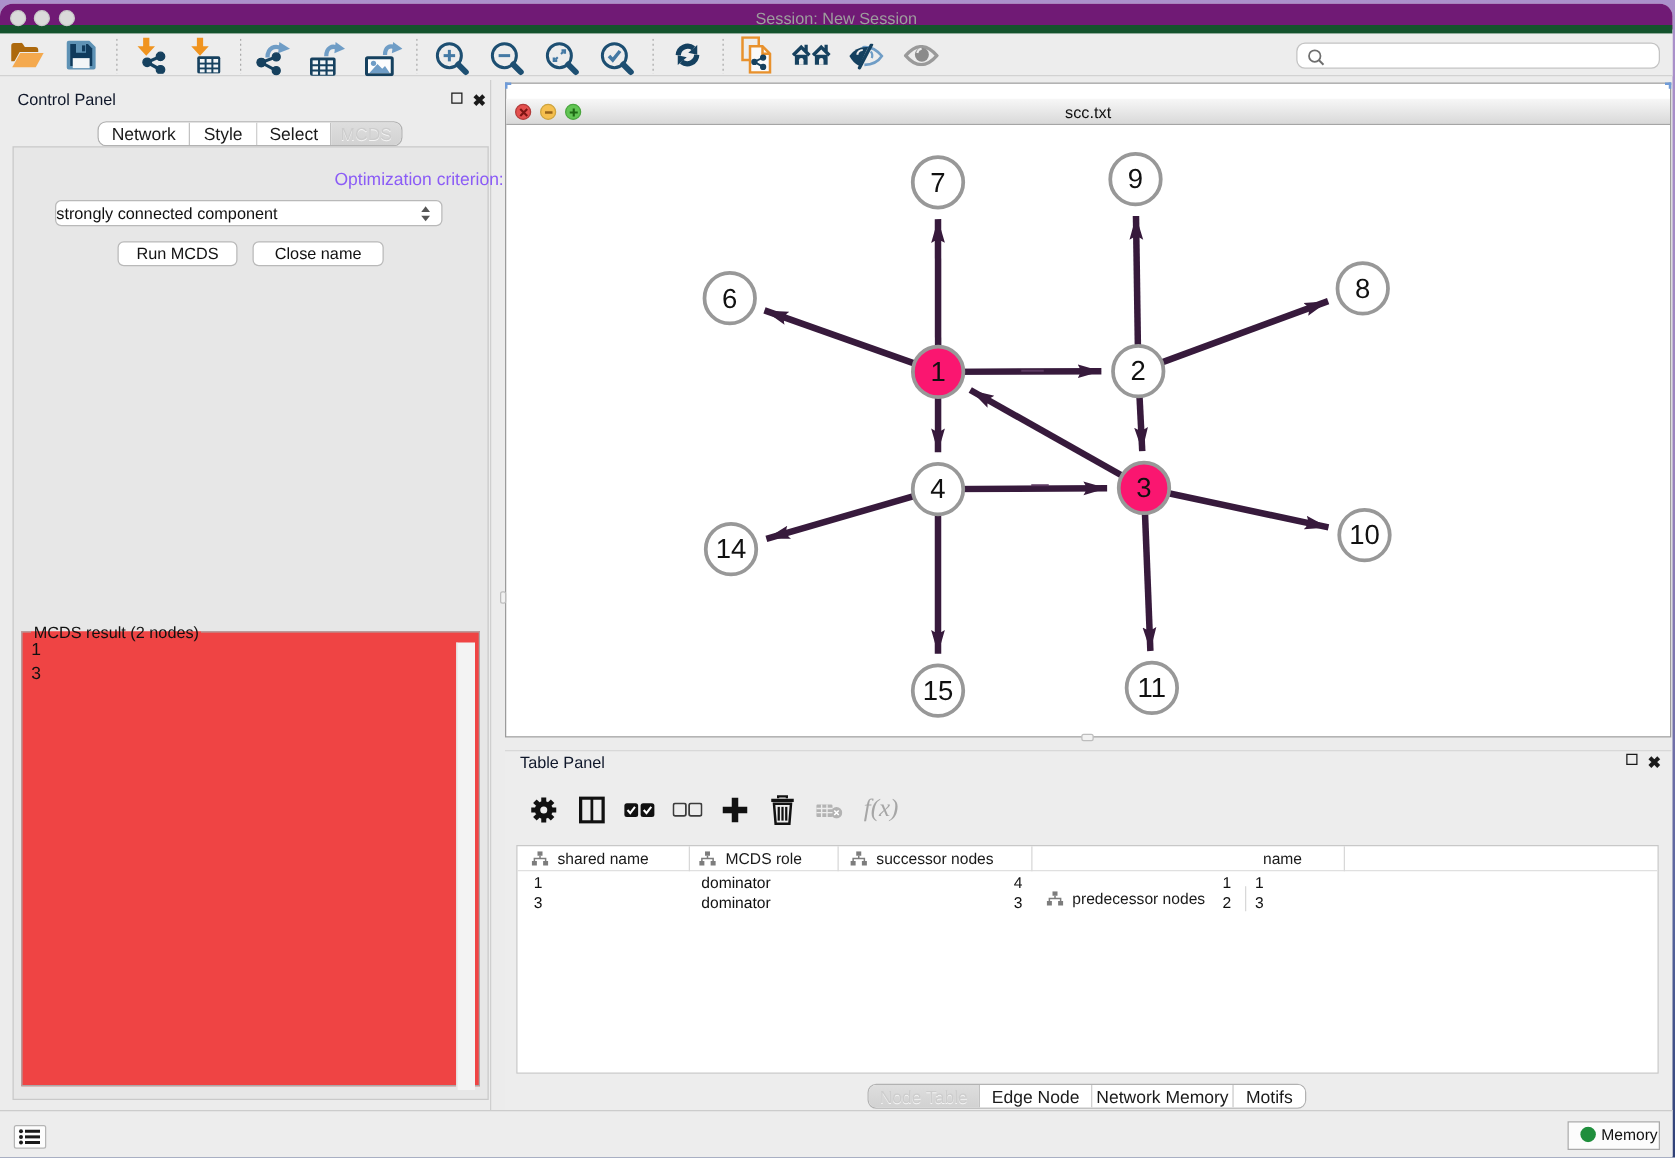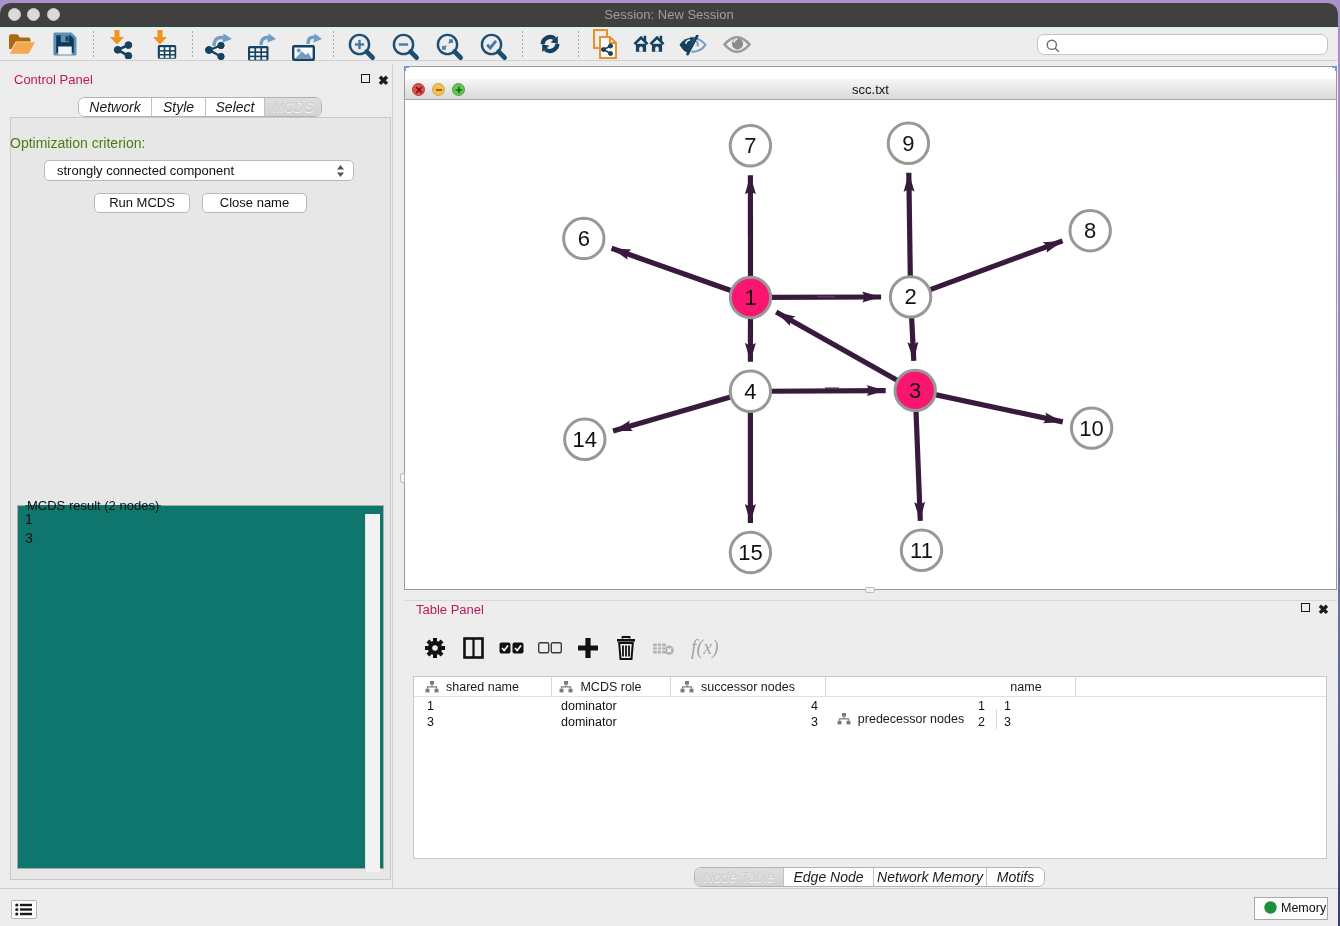--- a/index.html
+++ b/index.html
@@ -1,39 +1,39 @@
 <!DOCTYPE html>
 <html><head>
 <meta charset="utf-8">
 <style>
 * { margin:0; padding:0; box-sizing:border-box; }
 html,body { width:1340px; height:926px; overflow:hidden; }
 body { font-family:"Liberation Sans", sans-serif; background:linear-gradient(180deg,#ab91cb 0%,#9a83bd 40%,#55639b 80%,#2f4077 100%); position:relative; }
 .abs { position:absolute; }
 .win { position:absolute; left:0; top:3px; width:1338px; height:923px; background:#ececec; border-radius:10px 10px 0 0; }
-.titlebar { position:absolute; left:0; top:0; width:1338px; height:24px; background:#404040; border-radius:10px 10px 0 0; border-bottom:1px solid #14532d; }
+.titlebar { position:absolute; left:0; top:0; width:1338px; height:24px; background:#701a75; border-radius:10px 10px 0 0; border-bottom:7px solid #14532d; }
 .tl { position:absolute; top:5px; width:13px; height:13px; border-radius:50%; background:#dadada; border:1px solid #c8c8c8; }
 .title { position:absolute; top:4px; left:0; width:100%; text-align:center; font-size:13px; color:#9e9e9e; }
 .toolbar { position:absolute; left:0; top:24px; width:1338px; height:34px; background:#ededed; border-bottom:1px solid #d2d2d2; }
 .sep { position:absolute; top:4px; height:28px; width:1px; background-image:linear-gradient(#aaa 40%, rgba(0,0,0,0) 0%); background-size:1px 4px; }
 .icon { position:absolute; top:3px; }
 .searchbox { position:absolute; left:1037px; top:7px; width:291px; height:21px; background:#fff; border:1px solid #c3c3c3; border-radius:7px; }
 
 .cpanel { position:absolute; left:0; top:61px; width:393px; height:825px; background:#ececec; border-right:1px solid #cfcfcf; }
-.paneltitle { font-size:13px; color:#be185d;text-align:center; }
+.paneltitle { font-size:13px; color:#0f172a;text-align:center; }
 .winbtn-sq { position:absolute; width:9px; height:9px; border:1.5px solid #1a1a1a; background:transparent; }
 .winbtn-x { position:absolute; font-size:13px; font-weight:700; color:#1a1a1a; line-height:10px; }
-.tabbar { position:absolute; display:flex; border:1px solid #b2b2b2; border-radius:7px; overflow:hidden; background:#fff;font-style:italic; }
+.tabbar { position:absolute; display:flex; border:1px solid #b2b2b2; border-radius:7px; overflow:hidden; background:#fff; }
 .tabbar .tab { font-size:14px; color:#1a1a1a; text-align:center; line-height:19px; border-right:1px solid #c2c2c2; background:#fff; }
 .tabbar .tab:last-child { border-right:none; }
 .tabbar .tab.sel { background:linear-gradient(#dedede,#d2d2d2); color:#cdcdcd; text-shadow:0 1px 0 #f5f5f5; }
 .tabcontent { position:absolute; left:10px; top:53px; width:381px; height:763px; background:#e7e7e7; border:1px solid #c9c9c9; }
 .selectbox { position:absolute; background:#fff; border:1px solid #b9b9b9; border-radius:5px; font-size:13px; color:#111; }
 .btn { position:absolute; background:#fff; border:1px solid #b9b9b9; border-radius:5px; font-size:13px; color:#111; text-align:center; }
-fieldset.mcds { position:absolute; left:17px; top:434px; width:367px; height:371px; border:1px solid #a9a9a9; background:#0f766e; }
+fieldset.mcds { position:absolute; left:17px; top:434px; width:367px; height:371px; border:1px solid #a9a9a9; background:#ef4444; }
 fieldset.mcds legend { font-size:13px; color:#111; margin-left:7px; padding:0 2px; }
 
 .netwin { position:absolute; left:404px; top:63px; width:933px; height:524px; background:#fff; border:1px solid #9b9b9b; }
 .nettitle { position:absolute; left:0; top:0; width:100%; height:21px; background:linear-gradient(#f7f7f7,#d9d9d9); border-bottom:1px solid #a5a5a5;margin-top:12px; }
 .light { position:absolute; top:4px; width:13px; height:13px; border-radius:50%; }
 
 .tpanel { position:absolute; left:404px; top:597px; width:933px; height:289px; background:#ededed; border-top:1px solid #d8d8d8; }
 .tablebox { position:absolute; left:9px; top:75px; width:914px; height:183px; background:#fff; border:1px solid #c8c8c8; }
 .thead { position:absolute; left:0; top:0; width:100%; height:20px; border-bottom:1px solid #e0e0e0; display:flex; }
 .th { font-size:12.5px; color:#1a1a1a; display:flex; align-items:center; justify-content:center; border-right:1px solid #d8d8d8; height:20px; }
@@ -204,22 +204,22 @@
     <div class="paneltitle abs" style="left:14px; top:8px;">Control Panel</div>
     <div class="winbtn-sq" style="left:361px; top:10px;"></div>
     <div class="winbtn-x" style="left:378px; top:12px;">✖</div>
     <div class="tabbar" style="left:78px; top:33px; width:244px; height:20px;">
       <div class="tab" style="width:73px;">Network</div>
       <div class="tab" style="width:54px;">Style</div>
       <div class="tab" style="width:59px;">Select</div>
       <div class="tab sel" style="flex:1;">MCDS</div>
     </div>
     <div class="tabcontent"></div>
-    <div class="abs" style="left:10px; top:71px; width:381px; text-align:left; font-size:14px; color:#4d7c0f;">Optimization criterion:</div>
-    <div class="selectbox" style="left:44px; top:96px; width:310px; height:21px; line-height:19px; padding-left:12px;">strongly connected component
+    <div class="abs" style="left:22px; top:71px; width:381px; text-align:right; font-size:14px; color:#8b5cf6;">Optimization criterion:</div>
+    <div class="selectbox" style="left:44px; top:96px; width:310px; height:21px; line-height:19px; ">strongly connected component
       <svg class="abs" style="right:8px; top:3px;" width="9" height="14" viewBox="0 0 9 14">
           <path d="M4.5 1 L8 5.5 L1 5.5 Z" fill="#555"></path>
           <path d="M4.5 13 L8 8.5 L1 8.5 Z" fill="#555"></path>
         </svg>
     </div>
     <div class="btn" style="left:94px; top:129px; width:96px; height:20px; line-height:18px;">Run MCDS</div>
     <div class="btn" style="left:202px; top:129px; width:105px; height:20px; line-height:18px;">Close name</div>
     <fieldset class="mcds">
       <legend>MCDS result (2 nodes)</legend>
       <div class="abs" style="left:7px; top:-3px; font-size:14px; color:#111; line-height:18.5px;">1<br>3</div>

